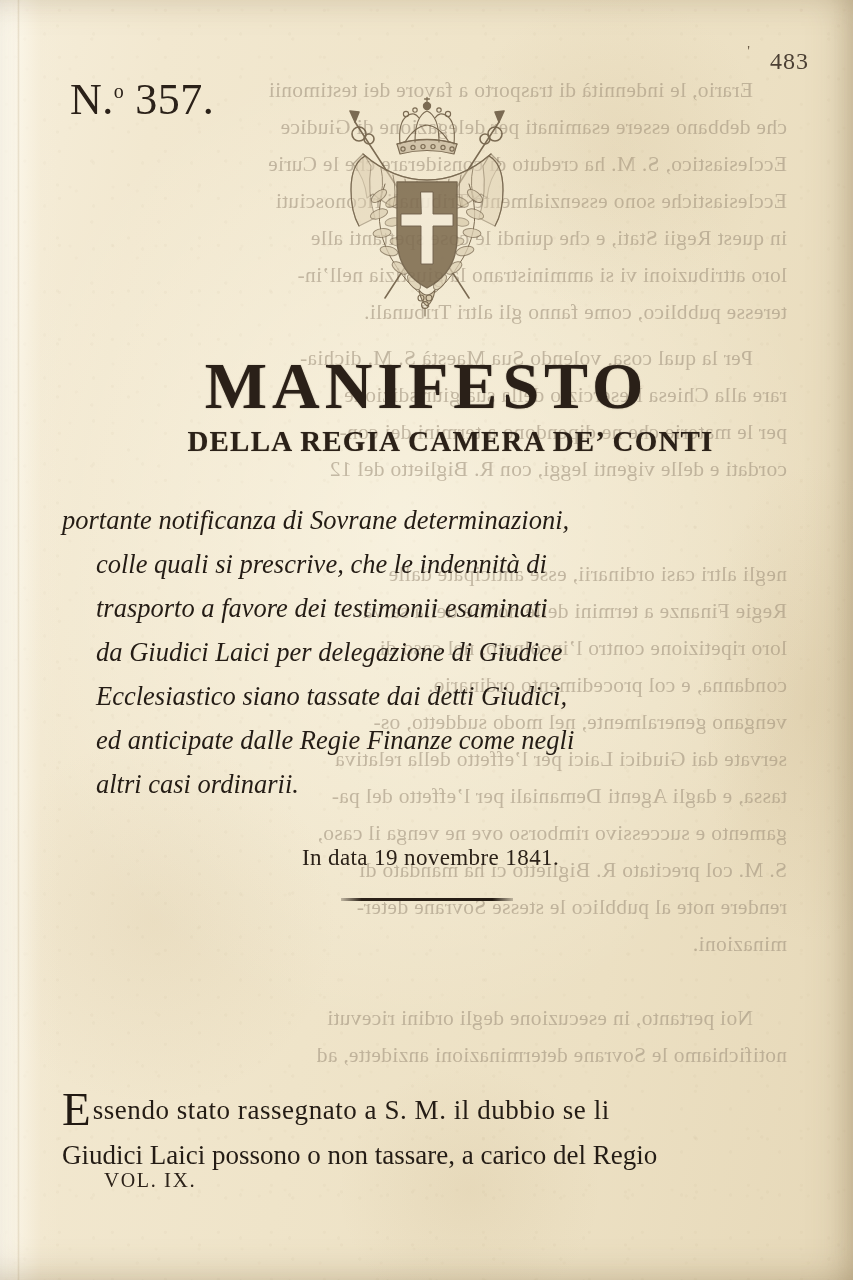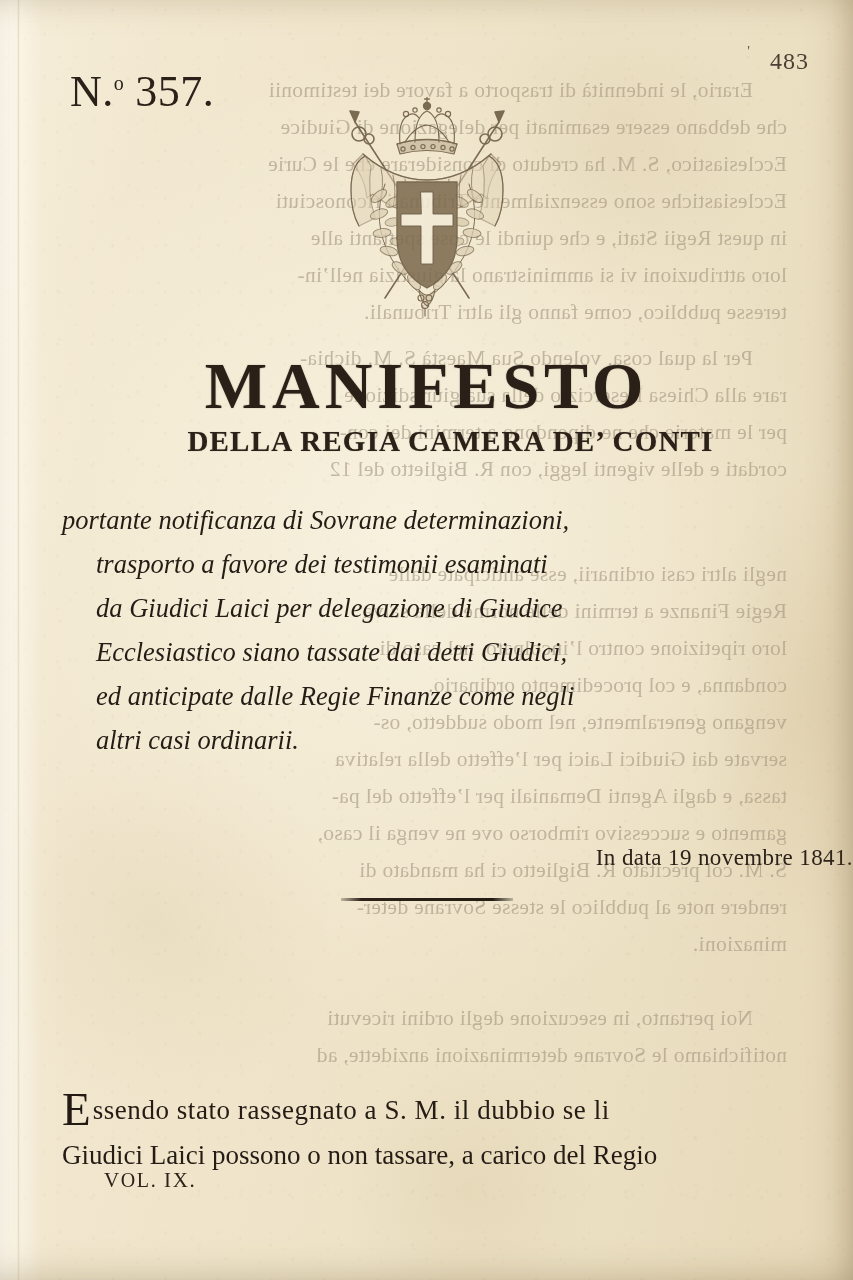--- a/index.html
+++ b/index.html
@@ -111,21 +111,21 @@
   }
   .tick {
     position: absolute;
     right: 103px; top: 43px;
     font-size: 15px;
     color: #6b5c48;
   }
 
   .docnum {
     position: absolute;
-    left: 70px; top: 66px;
+    left: 70px; top: 74px;
     font-size: 44px;
     letter-spacing: .5px;
     color: #2b2119;
     font-family: "Liberation Serif", serif;
     white-space: nowrap;
   }
   .docnum .sup {
     font-size: 20px;
     vertical-align: super;
     letter-spacing: 0;
@@ -182,21 +182,21 @@
     font-family: "Liberation Serif", serif;
   }
   .lede div { white-space: nowrap; }
   .lede div:nth-child(1) { text-align: left; }
   .lede div:nth-child(n+2) { padding-left: 34px; }
 
   .dateline {
     position: absolute;
     left: 8px; right: 0;
     top: 845px;
-    text-align: right;
+    text-align: center;
     font-size: 23px;
     letter-spacing: .4px;
     color: #2c2219;
     font-family: "Liberation Serif", serif;
   }
 
   .rule {
     position: absolute;
     left: 50%;
     top: 898px;
@@ -395,20 +395,21 @@
         <circle cx="132" cy="213" r="3.4"></circle>
         <path d="M132 216 v8"></path>
       </g>
     </svg>
 
     <div class="title-main">MANIFESTO</div>
     <div class="title-sub">DELLA REGIA CAMERA DE’ CONTI</div>
 
     <div class="lede">
       <div>portante notificanza di Sovrane determinazioni,</div>
+      <div>colle quali si prescrive, che le indennità di</div>
       <div>trasporto a favore dei testimonii esaminati</div>
       <div>da Giudici Laici per delegazione di Giudice</div>
       <div>Ecclesiastico siano tassate dai detti Giudici,</div>
       <div>ed anticipate dalle Regie Finanze come negli</div>
       <div>altri casi ordinarii.</div>
     </div>
 
     <div class="dateline">In data 19 novembre 1841.</div>
 
     <div class="rule"></div>

